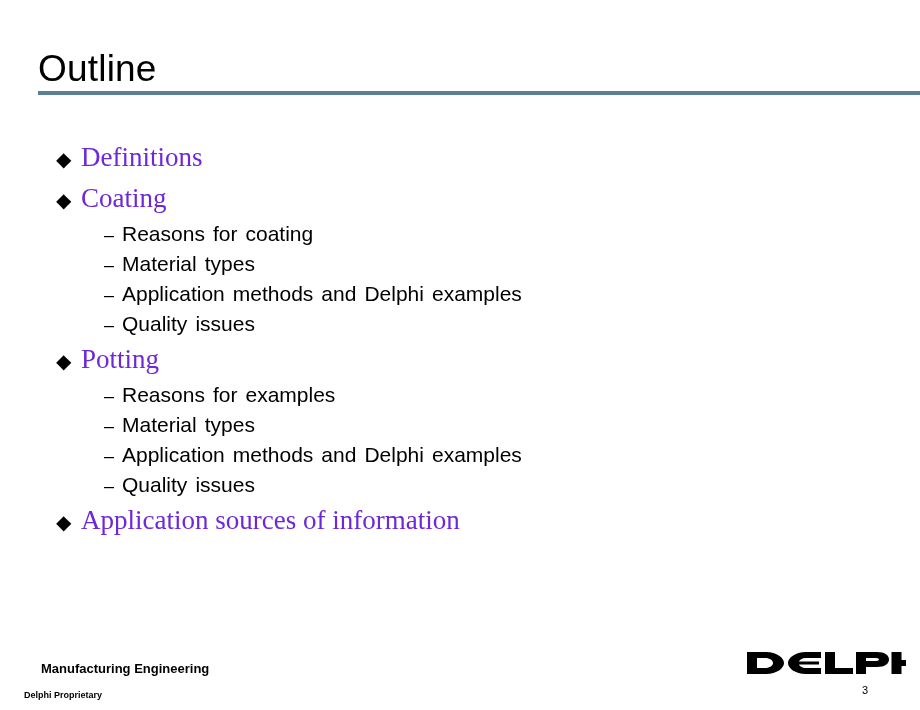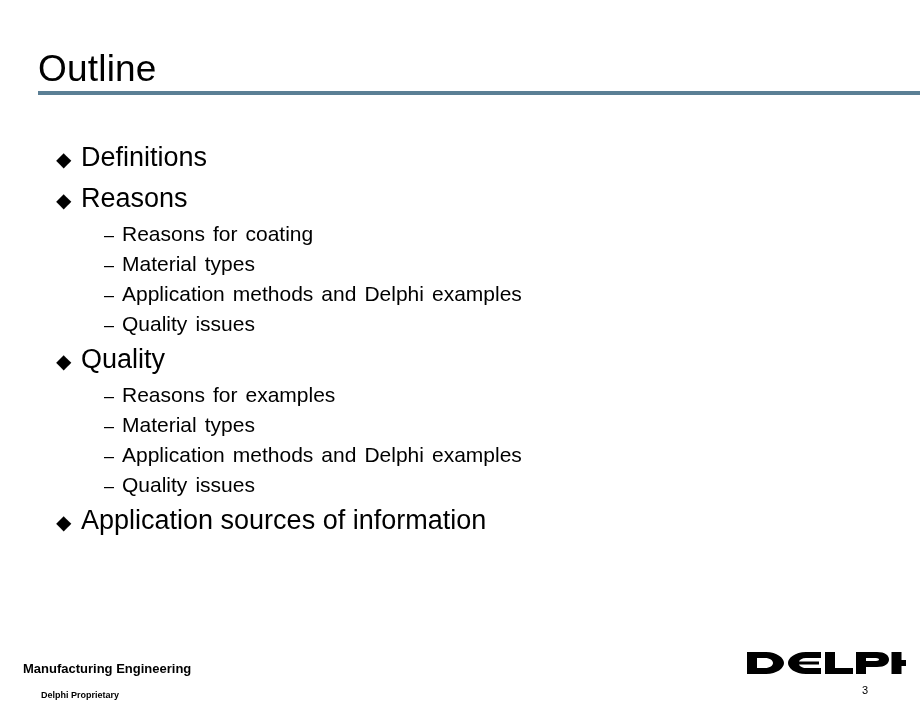--- a/index.html
+++ b/index.html
@@ -63,21 +63,22 @@
     width: 25px;
     flex: none;
     font-size: 20px;
     line-height: 1;
     color: #000000;
   }
   .lvl1 .btext {
     font-size: 27px;
     line-height: 34px;
     font-weight: 400;
-    color: #000000;
+    color: #6d28d9;
+    font-family: Liberation Serif, serif;
   }
   
   .lvl2 {
     padding-left: 104px;
     height: 30px;
   }
   .lvl2 .marker {
     width: 18px;
     flex: none;
     font-size: 18px;
@@ -88,31 +89,31 @@
     font-size: 21px;
     line-height: 24px;
     font-weight: 400;
     color: #000000;
     word-spacing: 2.2px;
   }
 
   
   .footer-dept {
     position: absolute;
-    left: 23px;
+    left: 41px;
     top: 661px;
     font-size: 13px;
     line-height: 16px;
     font-weight: 700;
     color: #000000;
     white-space: nowrap;
   }
   .footer-proprietary {
     position: absolute;
-    left: 41px;
+    left: 24px;
     top: 689px;
     font-size: 9px;
     line-height: 12px;
     font-weight: 700;
     color: #000000;
     white-space: nowrap;
   }
   .page-number {
     position: absolute;
     left: 862px;
@@ -146,41 +147,41 @@
 
   <div class="title-rule"></div>
 
   <div class="body-list" id="body-list">
       <div class="bullet-row lvl1">
         <span class="marker">◆</span>
         <span class="btext">Definitions</span>
       </div>
       <div class="bullet-row lvl1">
         <span class="marker">◆</span>
-        <span class="btext">Reasons</span>
+        <span class="btext">Coating</span>
       </div>
       <div class="bullet-row lvl2">
         <span class="marker">–</span>
         <span class="btext">Reasons for coating</span>
       </div>
       <div class="bullet-row lvl2">
         <span class="marker">–</span>
         <span class="btext">Material types</span>
       </div>
       <div class="bullet-row lvl2">
         <span class="marker">–</span>
         <span class="btext">Application methods and Delphi examples</span>
       </div>
       <div class="bullet-row lvl2">
         <span class="marker">–</span>
         <span class="btext">Quality issues</span>
       </div>
       <div class="bullet-row lvl1">
         <span class="marker">◆</span>
-        <span class="btext">Quality</span>
+        <span class="btext">Potting</span>
       </div>
       <div class="bullet-row lvl2">
         <span class="marker">–</span>
         <span class="btext">Reasons for examples</span>
       </div>
       <div class="bullet-row lvl2">
         <span class="marker">–</span>
         <span class="btext">Material types</span>
       </div>
       <div class="bullet-row lvl2">

